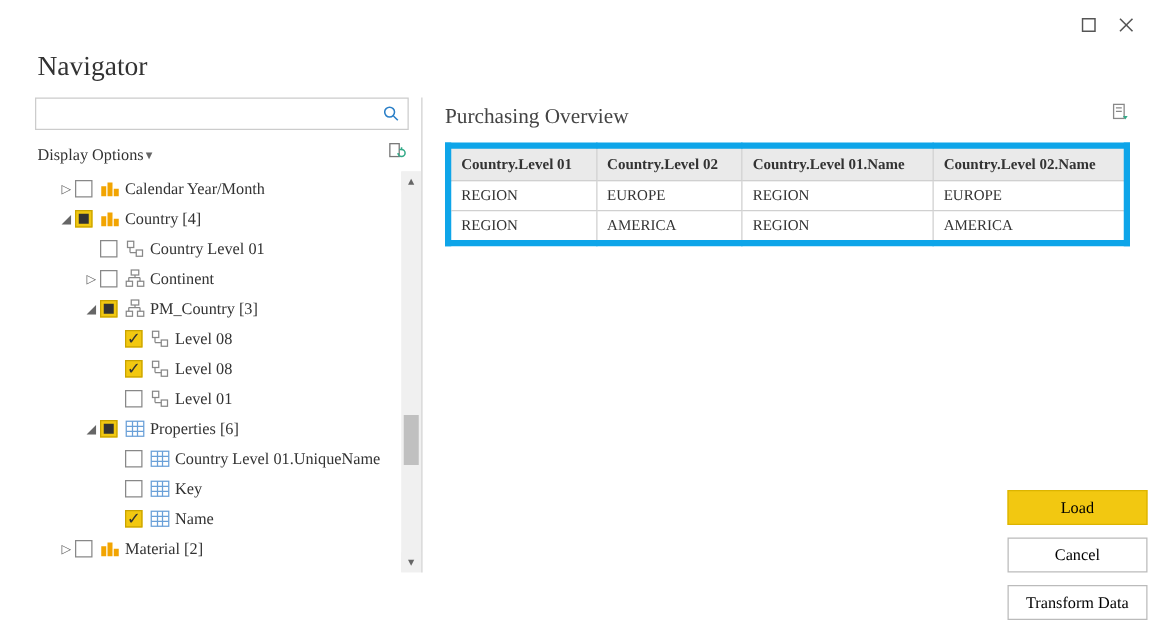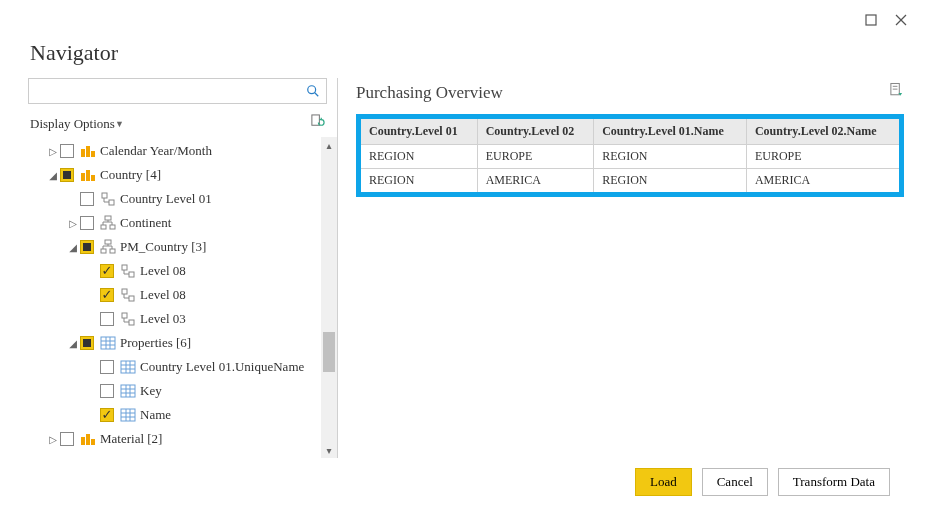--- a/index.html
+++ b/index.html
@@ -27,21 +27,21 @@
   .node-icon { width: 16px; height: 16px; margin: 0 4px 0 2px; display: inline-flex; align-items: center; justify-content: center; flex-shrink:0; }
   .scrollbar { position: absolute; right: 0; top: 0; width: 16px; height: 100%; background: #f0f0f0; }
   .scroll-up, .scroll-down { height: 16px; display: flex; align-items: center; justify-content: center; background: #f0f0f0; cursor: pointer; color: #666; font-size: 10px; }
   .scroll-thumb { position: absolute; left: 2px; right: 2px; background: #c0c0c0; top: 195px; height: 40px; cursor: pointer; }
   .right-pane { flex: 1; padding: 0 22px 0 18px; }
   .preview-head { display: flex; align-items: center; justify-content: space-between; padding: 4px 0 10px 0; }
   .preview-title { font-size: 17px; font-weight: 400; color: #444; text-align: center; }
   table.preview { width: 100%; border-collapse: collapse; border: 5px solid #0ea5e9; font-size: 12px; }
   table.preview th { background: #eaeaea; border: 1px solid #d0d0d0; text-align: left; padding: 5px 8px; font-weight: 600; color: #333; }
   table.preview td { border: 1px solid #d0d0d0; padding: 4px 8px; }
-  .footer { position: absolute; bottom: 16px; right: 36px; display: flex; gap: 10px; }
+  .footer { position: absolute; bottom: 16px; right: 8px; display: flex; gap: 10px; flex-direction: column; }
   .btn { height: 28px; padding: 0 14px; border: 1px solid #bbb; background: #fff; cursor: pointer; font-family: inherit; font-size: 13px; }
   .btn.primary { background: #f2c811; border-color: #dcb400; }
   .sp0 { padding-left: 18px; }
   .sp1 { padding-left: 38px; }
   .sp2 { padding-left: 58px; }
 </style>
 </head>
 <body>
 
 <div class="window">
@@ -198,21 +198,21 @@
             <span class="expander"></span>
             <span class="chk"></span>
             <span class="node-icon">
                 <svg width="16" height="16">
                   <rect x="2" y="2" width="5" height="5" fill="none" stroke="#888"></rect>
                   <rect x="9" y="9" width="5" height="5" fill="none" stroke="#888"></rect>
                   <line x1="4" y1="7" x2="4" y2="11" stroke="#888"></line>
                   <line x1="4" y1="11" x2="9" y2="11" stroke="#888"></line>
                 </svg>
               </span>
-            <span>Level 03</span>
+            <span>Level 01</span>
           </div>
 
           <div class="row sp1">
             <span class="expander">◢</span>
             <span class="chk partial"></span>
             <span class="node-icon">
                 <svg width="16" height="16">
                   <rect x="1" y="2" width="14" height="12" fill="none" stroke="#6aa0d8"></rect>
                   <line x1="1" y1="6" x2="15" y2="6" stroke="#6aa0d8"></line>
                   <line x1="1" y1="10" x2="15" y2="10" stroke="#6aa0d8"></line>

